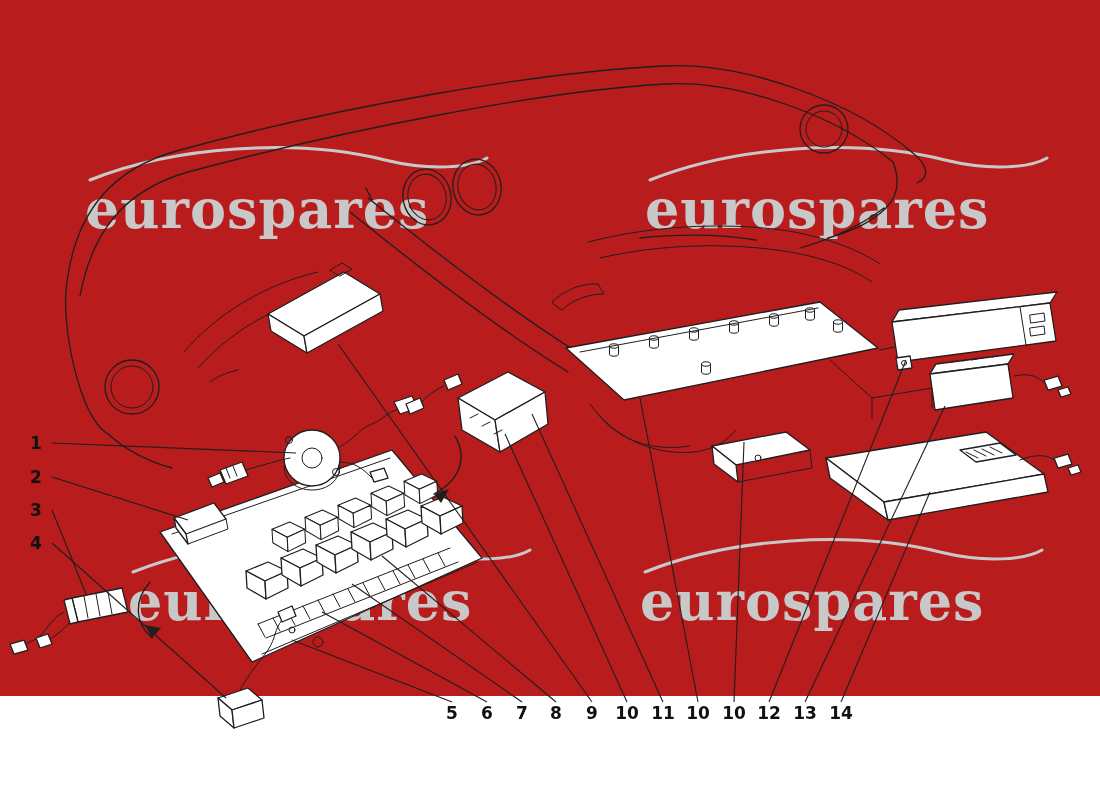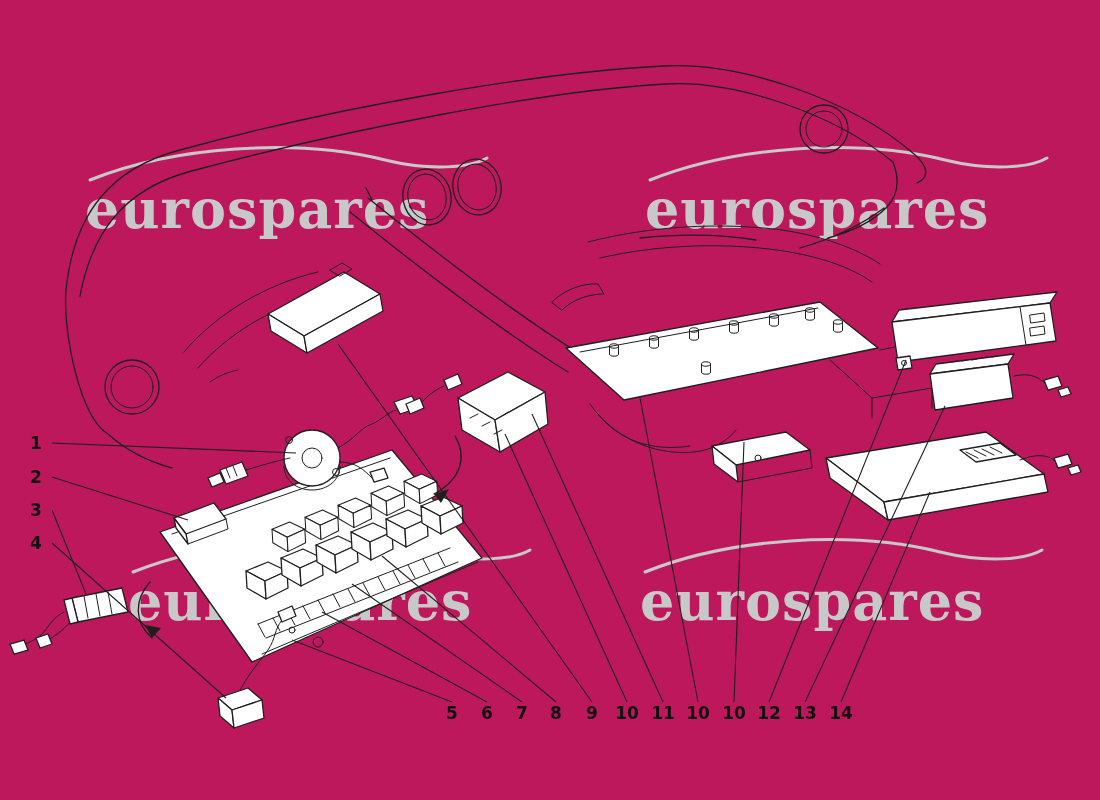--- a/index.html
+++ b/index.html
@@ -1,17 +1,17 @@
 <!DOCTYPE html>
 <html><head>
 <meta charset="utf-8">
 <style>
   html,body{margin:0;padding:0;background:#ffffff;}
   body{width:1100px;height:800px;overflow:hidden;font-family:"DejaVu Sans",sans-serif;}
-  .stage{position:relative;width:1100px;height:800px;background:#be185d;}
+  .stage{position:relative;width:1100px;height:696px;background:#b91c1c;}
   svg{display:block;}
   .line{fill:none;stroke:#1f1f1f;stroke-width:1.3;stroke-linecap:round;stroke-linejoin:round;}
   .thin{fill:none;stroke:#1f1f1f;stroke-width:1;stroke-linecap:round;stroke-linejoin:round;}
   .face{fill:#ffffff;stroke:#1f1f1f;stroke-width:1.3;stroke-linejoin:round;}
   .leader{stroke:#1f1f1f;stroke-width:1.1;}
   .callout{font:bold 17px "DejaVu Sans",sans-serif;fill:#111111;text-anchor:middle;}
   .wm{font:bold 54px "DejaVu Serif",serif;fill:#c8c8c8;letter-spacing:1px;}
   .wm-swoosh{fill:none;stroke:#c8c8c8;stroke-width:3;stroke-linecap:round;}
 </style>
 </head>

